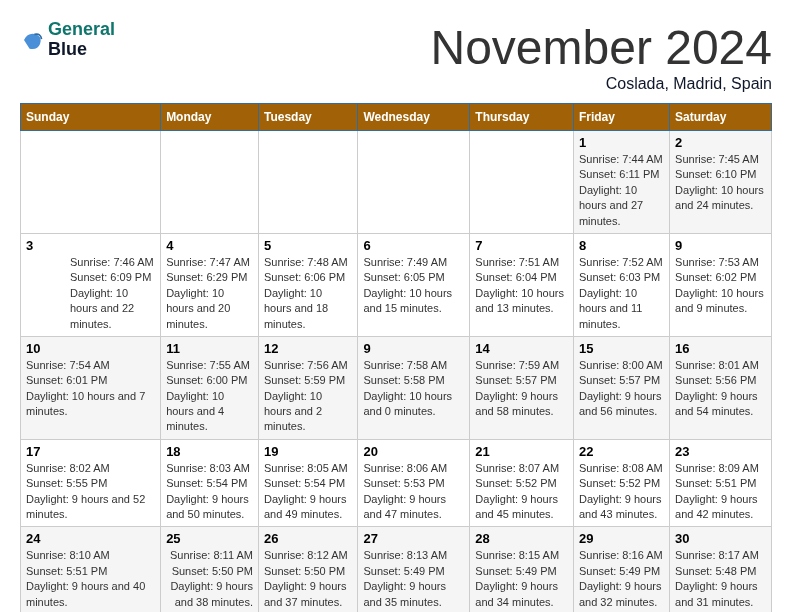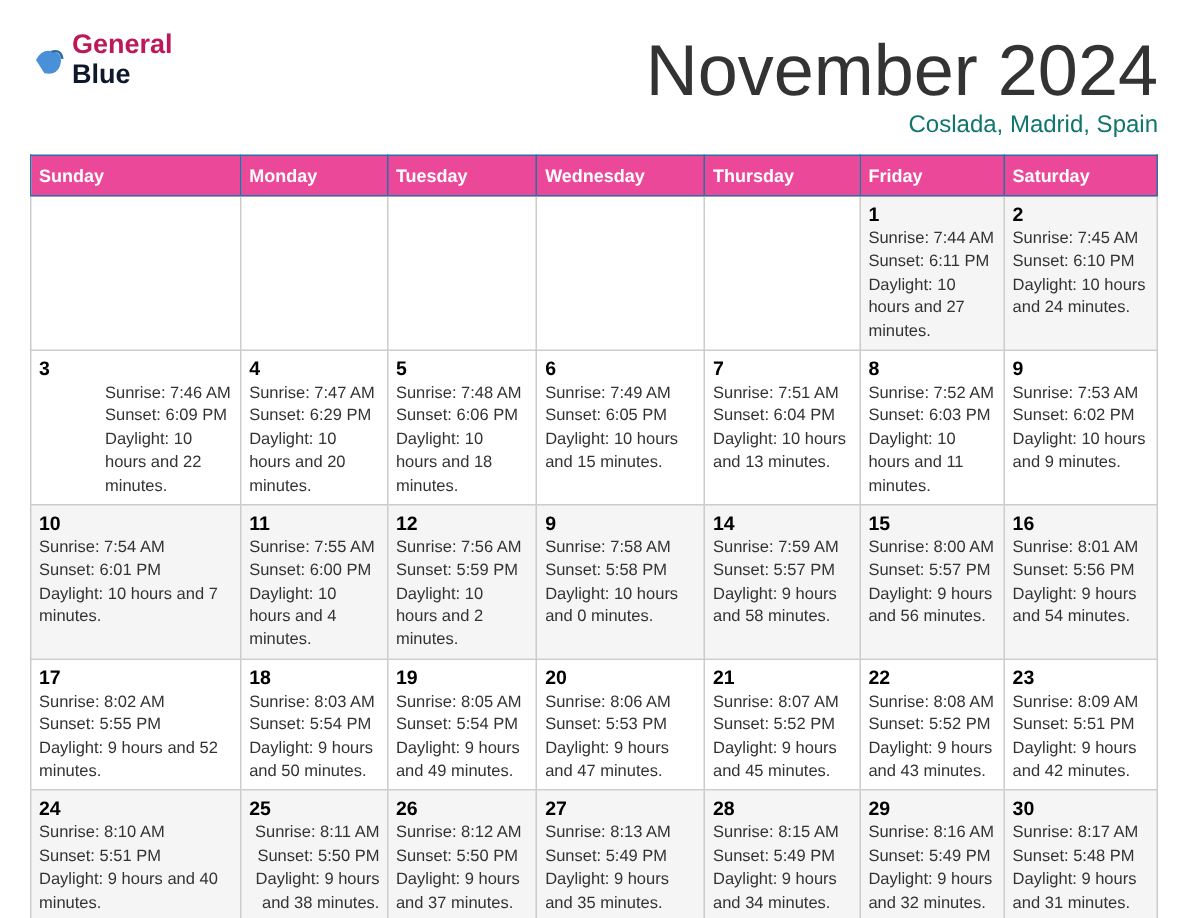--- a/index.html
+++ b/index.html
@@ -21,45 +21,45 @@
       align-items: center;
       gap: 4px;
     }
     .logo-text {
       font-size: 18px;
       font-weight: bold;
       color: #333;
       line-height: 1.1;
     }
     .logo-text span {
-      color: #be185d;
+      color: #0f766e;
     }
     .logo-icon {
       width: 24px;
       height: 24px;
     }
     .title-block {
       text-align: right;
     }
     .month-title {
       font-size: 48px;
       font-weight: normal;
       color: #333;
     }
     .subtitle {
       font-size: 16px;
-      color: #0f766e;
+      color: #0f172a;
     }
     table {
       width: 100%;
       border-collapse: collapse;
       font-size: 11px;
     }
     thead tr {
-      background-color: #ec4899;
+      background-color: #a16207;
       color: #fff;
     }
     thead th {
       padding: 6px 5px;
       text-align: left;
       font-weight: bold;
       font-size: 12px;
       border: 1px solid #2e6da4;
     }
     tbody tr {

